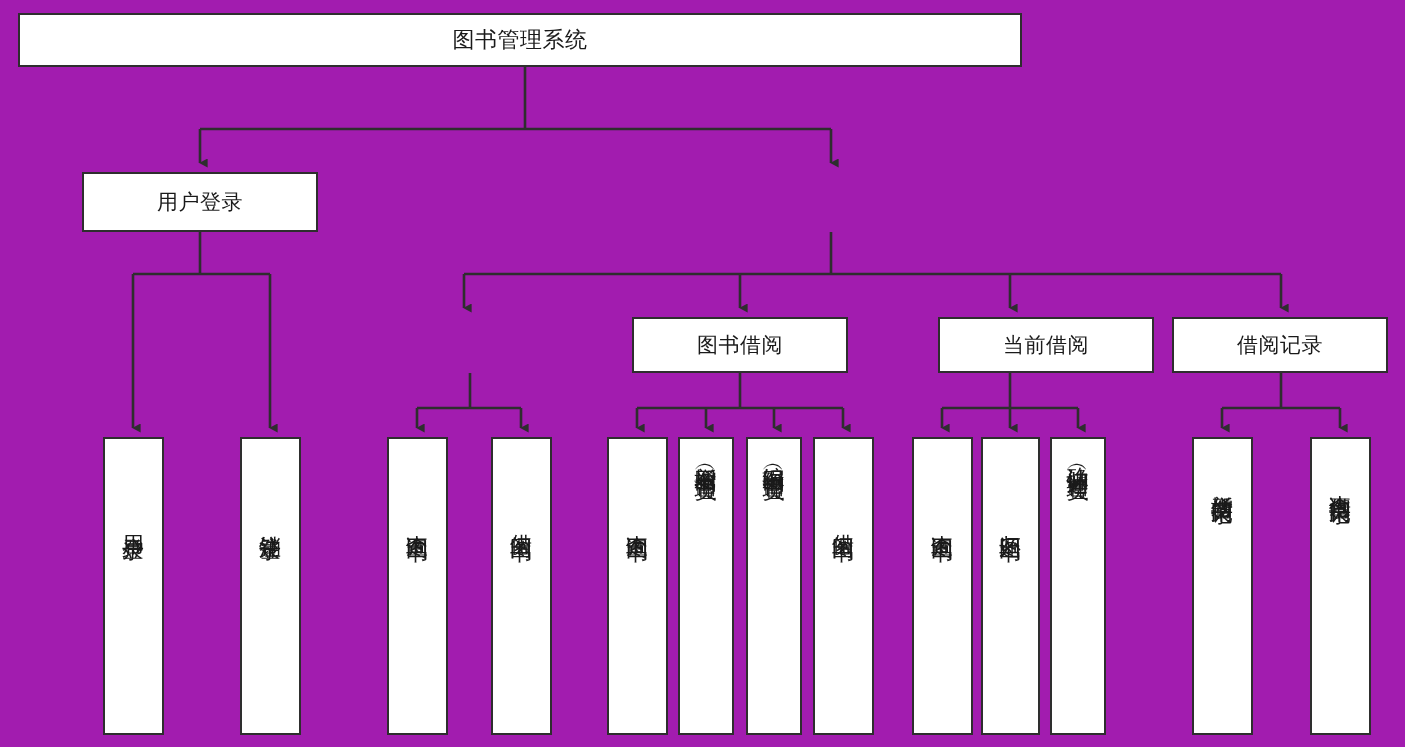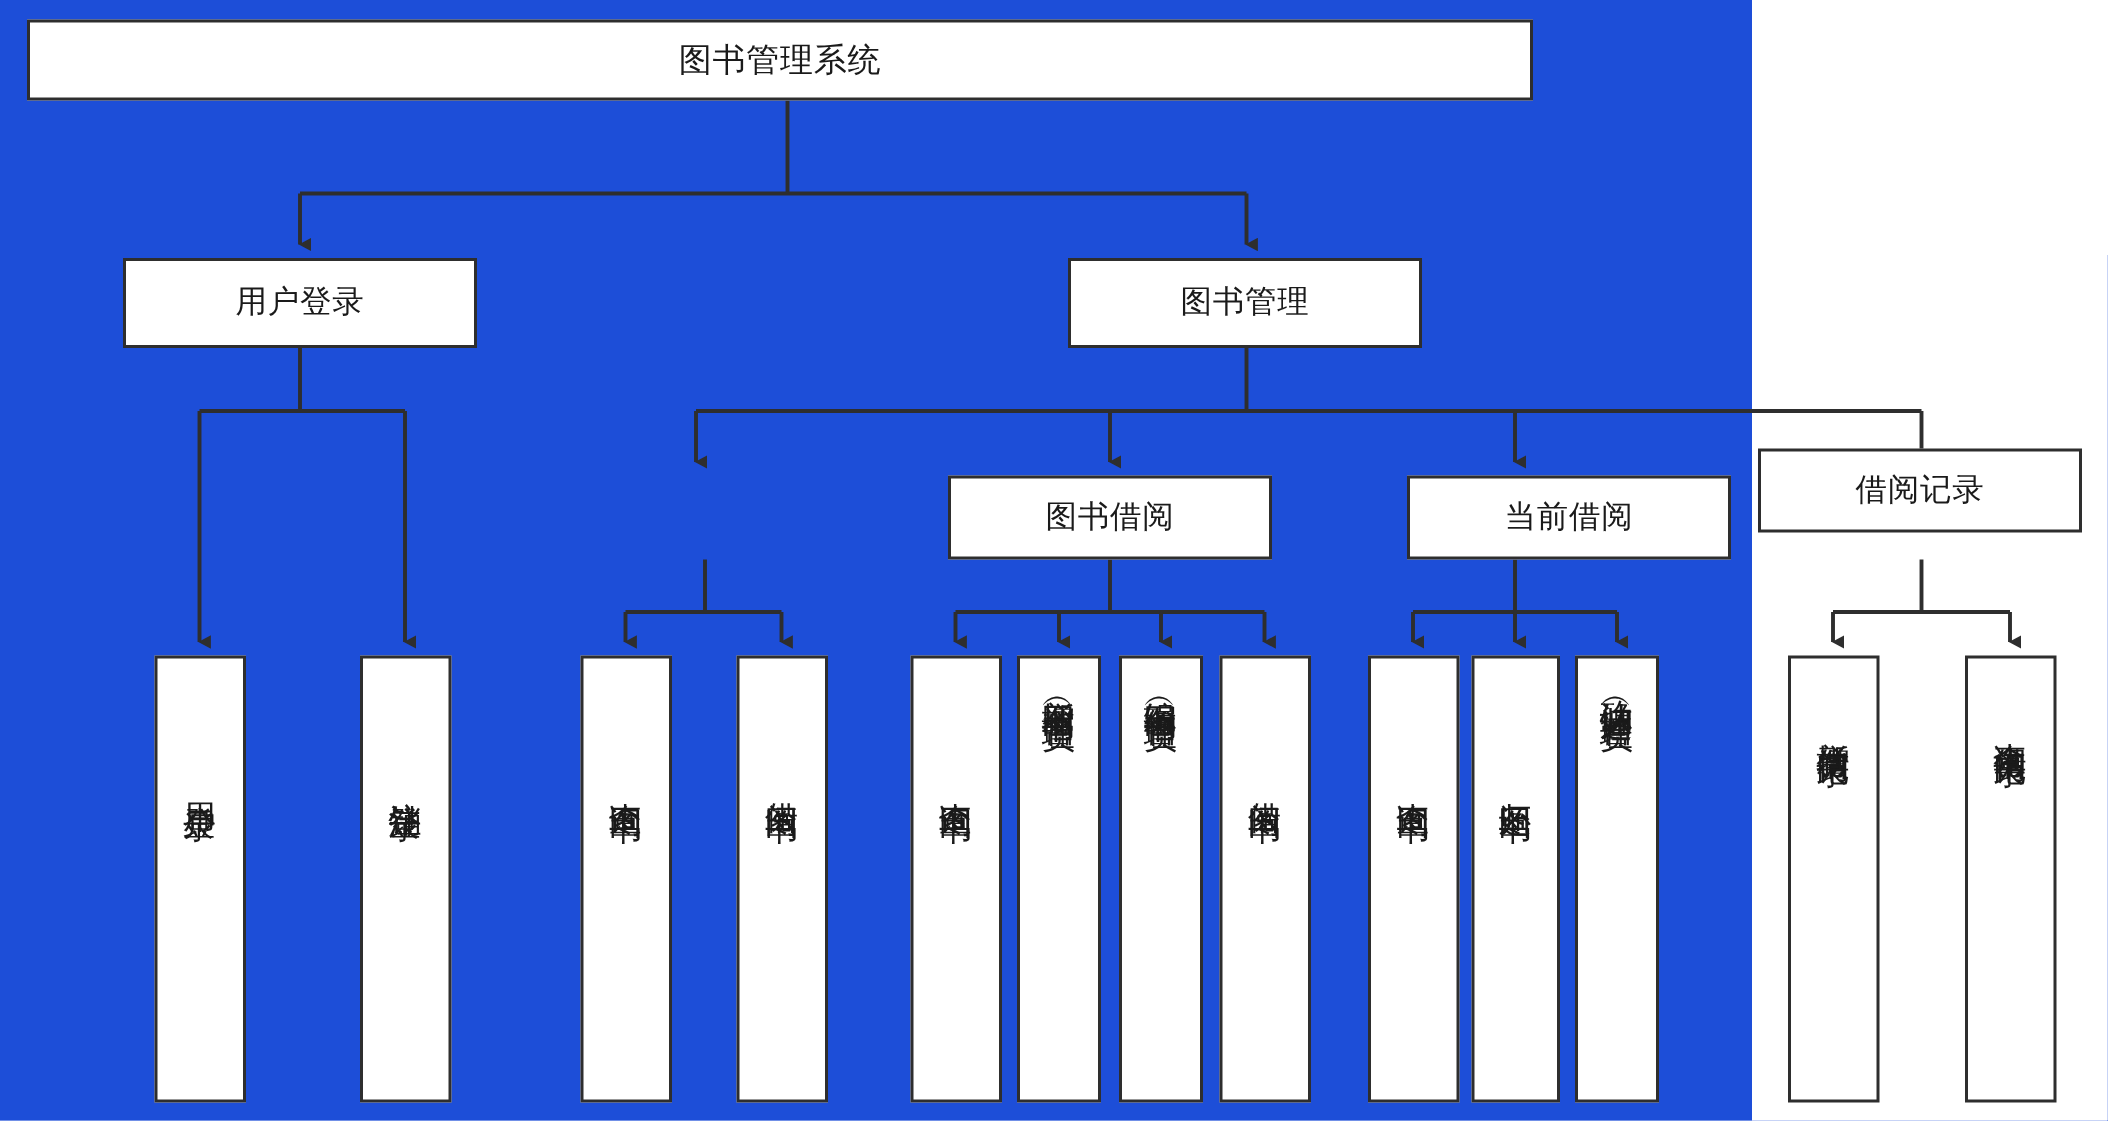--- a/index.html
+++ b/index.html
@@ -9,23 +9,23 @@
   }
   body {
     width: 1405px;
     height: 747px;
     font-family: "Liberation Sans", "DejaVu Sans", sans-serif;
     overflow: hidden;
     position: relative;
   }
   #diagram-root {
     position: relative;
-    width: 1168px;
+    width: 1405px;
     height: 747px;
-    background: #1d4ed8;
+    background: #a21caf;
   }
   svg.wire-layer {
     position: absolute;
     left: 0;
     top: 0;
     width: 1405px;
     height: 747px;
     pointer-events: none;
   }
   .node {
@@ -130,31 +130,28 @@
     </g>
   </svg>
 
   <div class="node horiz root" style="left:18px; top:13px; width:1004px; height:54px;">
     <span class="label">图书管理系统</span>
   </div>
 
   <div class="node horiz" style="left:82px; top:172px; width:236px; height:60px;">
     <span class="label">用户登录</span>
   </div>
-  <div class="node horiz" style="left:712px; top:172px; width:236px; height:60px;">
-    <span class="label">图书管理</span>
-  </div>
 
   <div class="node horiz" style="left:632px; top:317px; width:216px; height:56px;">
     <span class="label">图书借阅</span>
   </div>
   <div class="node horiz" style="left:902px; top:317px; width:216px; height:56px;margin-left:36px;">
     <span class="label">当前借阅</span>
   </div>
-  <div class="node horiz" style="left:1172px; top:299px; width:216px; height:56px;">
+  <div class="node horiz" style="left:1172px; top:317px; width:216px; height:56px;">
     <span class="label">借阅记录</span>
   </div>
 
   <div class="node vert" style="left:103px; top:437px; width:61px; height:298px; padding-top:78px;">
     <span class="label">用户登录</span>
   </div>
   <div class="node vert" style="left:240px; top:437px; width:61px; height:298px; padding-top:78px;">
     <span class="label">注销登录</span>
   </div>
 

